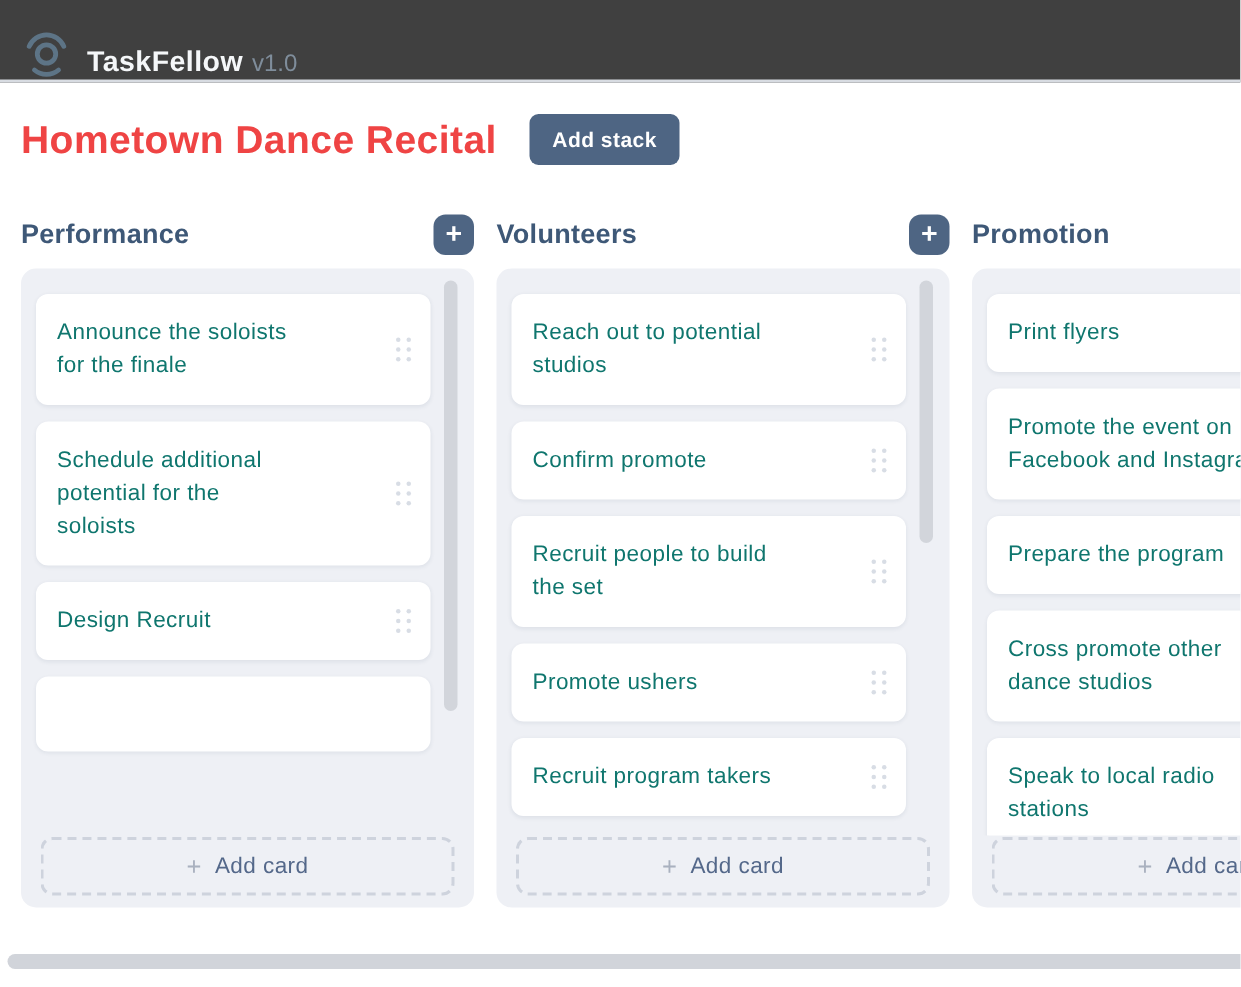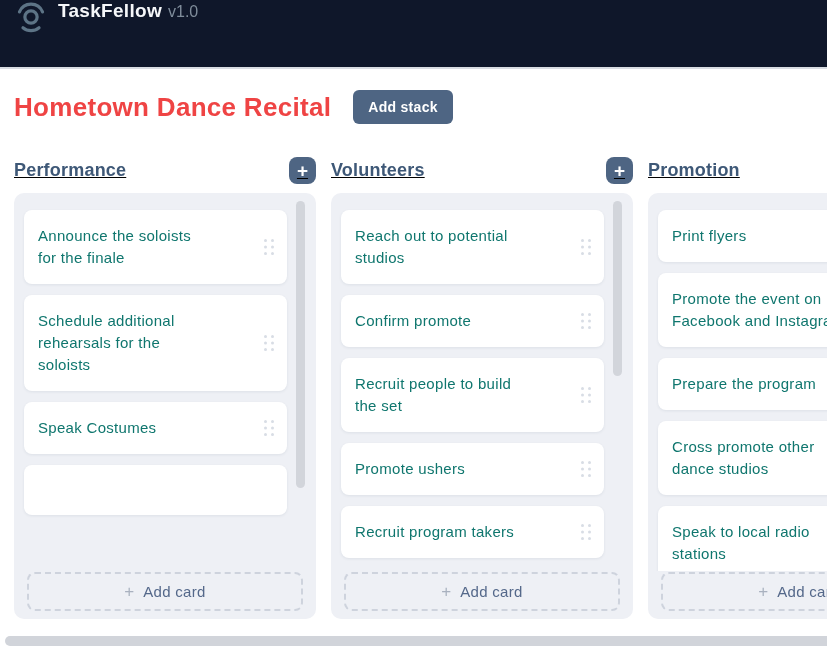--- a/index.html
+++ b/index.html
@@ -5,25 +5,25 @@
   * { margin:0; padding:0; box-sizing:border-box; }
   html,body { width:827px; height:658px; overflow:hidden; }
   body {
     font-family:"Liberation Sans", sans-serif;
     background:#ffffff;
     position:relative;
   }
 
   
   .topbar {
-    height:69px;
-    background:#0f172a;
+    height:55px;
+    background:#404040;
     border-bottom:2px solid #d8dce2;
     display:flex;
-    align-items:flex-start;
+    align-items:flex-end;
     padding-left:14px;
     gap:10px;
   }
   .brand { display:flex; align-items:baseline; gap:6px; }
   .brand .name { color:#f5f7f9; font-size:19px; font-weight:700; letter-spacing:.3px; }
   .brand .ver  { color:#7f8d9b; font-size:16px; font-weight:400; }
 
   
   .title-row {
     margin:20px 0 0 14px;
@@ -58,21 +58,20 @@
     gap:15px;
     width:970px;
   }
   .stack { width:302px; flex:0 0 302px; }
   .stack-header {
     display:flex;
     align-items:center;
     justify-content:space-between;
     height:27px;
     margin-bottom:9px;
-    text-decoration:underline;
   }
   .stack-title {
     color:#3e5877;
     font-size:18px;
     font-weight:700;
     letter-spacing:.2px;
   }
   .plus-btn {
     width:27px; height:27px;
     background:#4e6583;
@@ -201,35 +200,35 @@
                 <circle cx="9.5" cy="2.5" r="1.5"></circle>
                 <circle cx="2.5" cy="9" r="1.5"></circle>
                 <circle cx="9.5" cy="9" r="1.5"></circle>
                 <circle cx="2.5" cy="15.5" r="1.5"></circle>
                 <circle cx="9.5" cy="15.5" r="1.5"></circle>
               </g>
             </svg>
         </div>
         <div class="card">
           <div class="card-text">Schedule additional
-rehearsals for the
+potential for the
 soloists</div>
           <svg class="grip" width="12" height="18" viewBox="0 0 12 18">
               <g fill="#d8dde5">
                 <circle cx="2.5" cy="2.5" r="1.5"></circle>
                 <circle cx="9.5" cy="2.5" r="1.5"></circle>
                 <circle cx="2.5" cy="9" r="1.5"></circle>
                 <circle cx="9.5" cy="9" r="1.5"></circle>
                 <circle cx="2.5" cy="15.5" r="1.5"></circle>
                 <circle cx="9.5" cy="15.5" r="1.5"></circle>
               </g>
             </svg>
         </div>
         <div class="card">
-          <div class="card-text">Speak Costumes</div>
+          <div class="card-text">Design Recruit</div>
           <svg class="grip" width="12" height="18" viewBox="0 0 12 18">
               <g fill="#d8dde5">
                 <circle cx="2.5" cy="2.5" r="1.5"></circle>
                 <circle cx="9.5" cy="2.5" r="1.5"></circle>
                 <circle cx="2.5" cy="9" r="1.5"></circle>
                 <circle cx="9.5" cy="9" r="1.5"></circle>
                 <circle cx="2.5" cy="15.5" r="1.5"></circle>
                 <circle cx="9.5" cy="15.5" r="1.5"></circle>
               </g>
             </svg>

